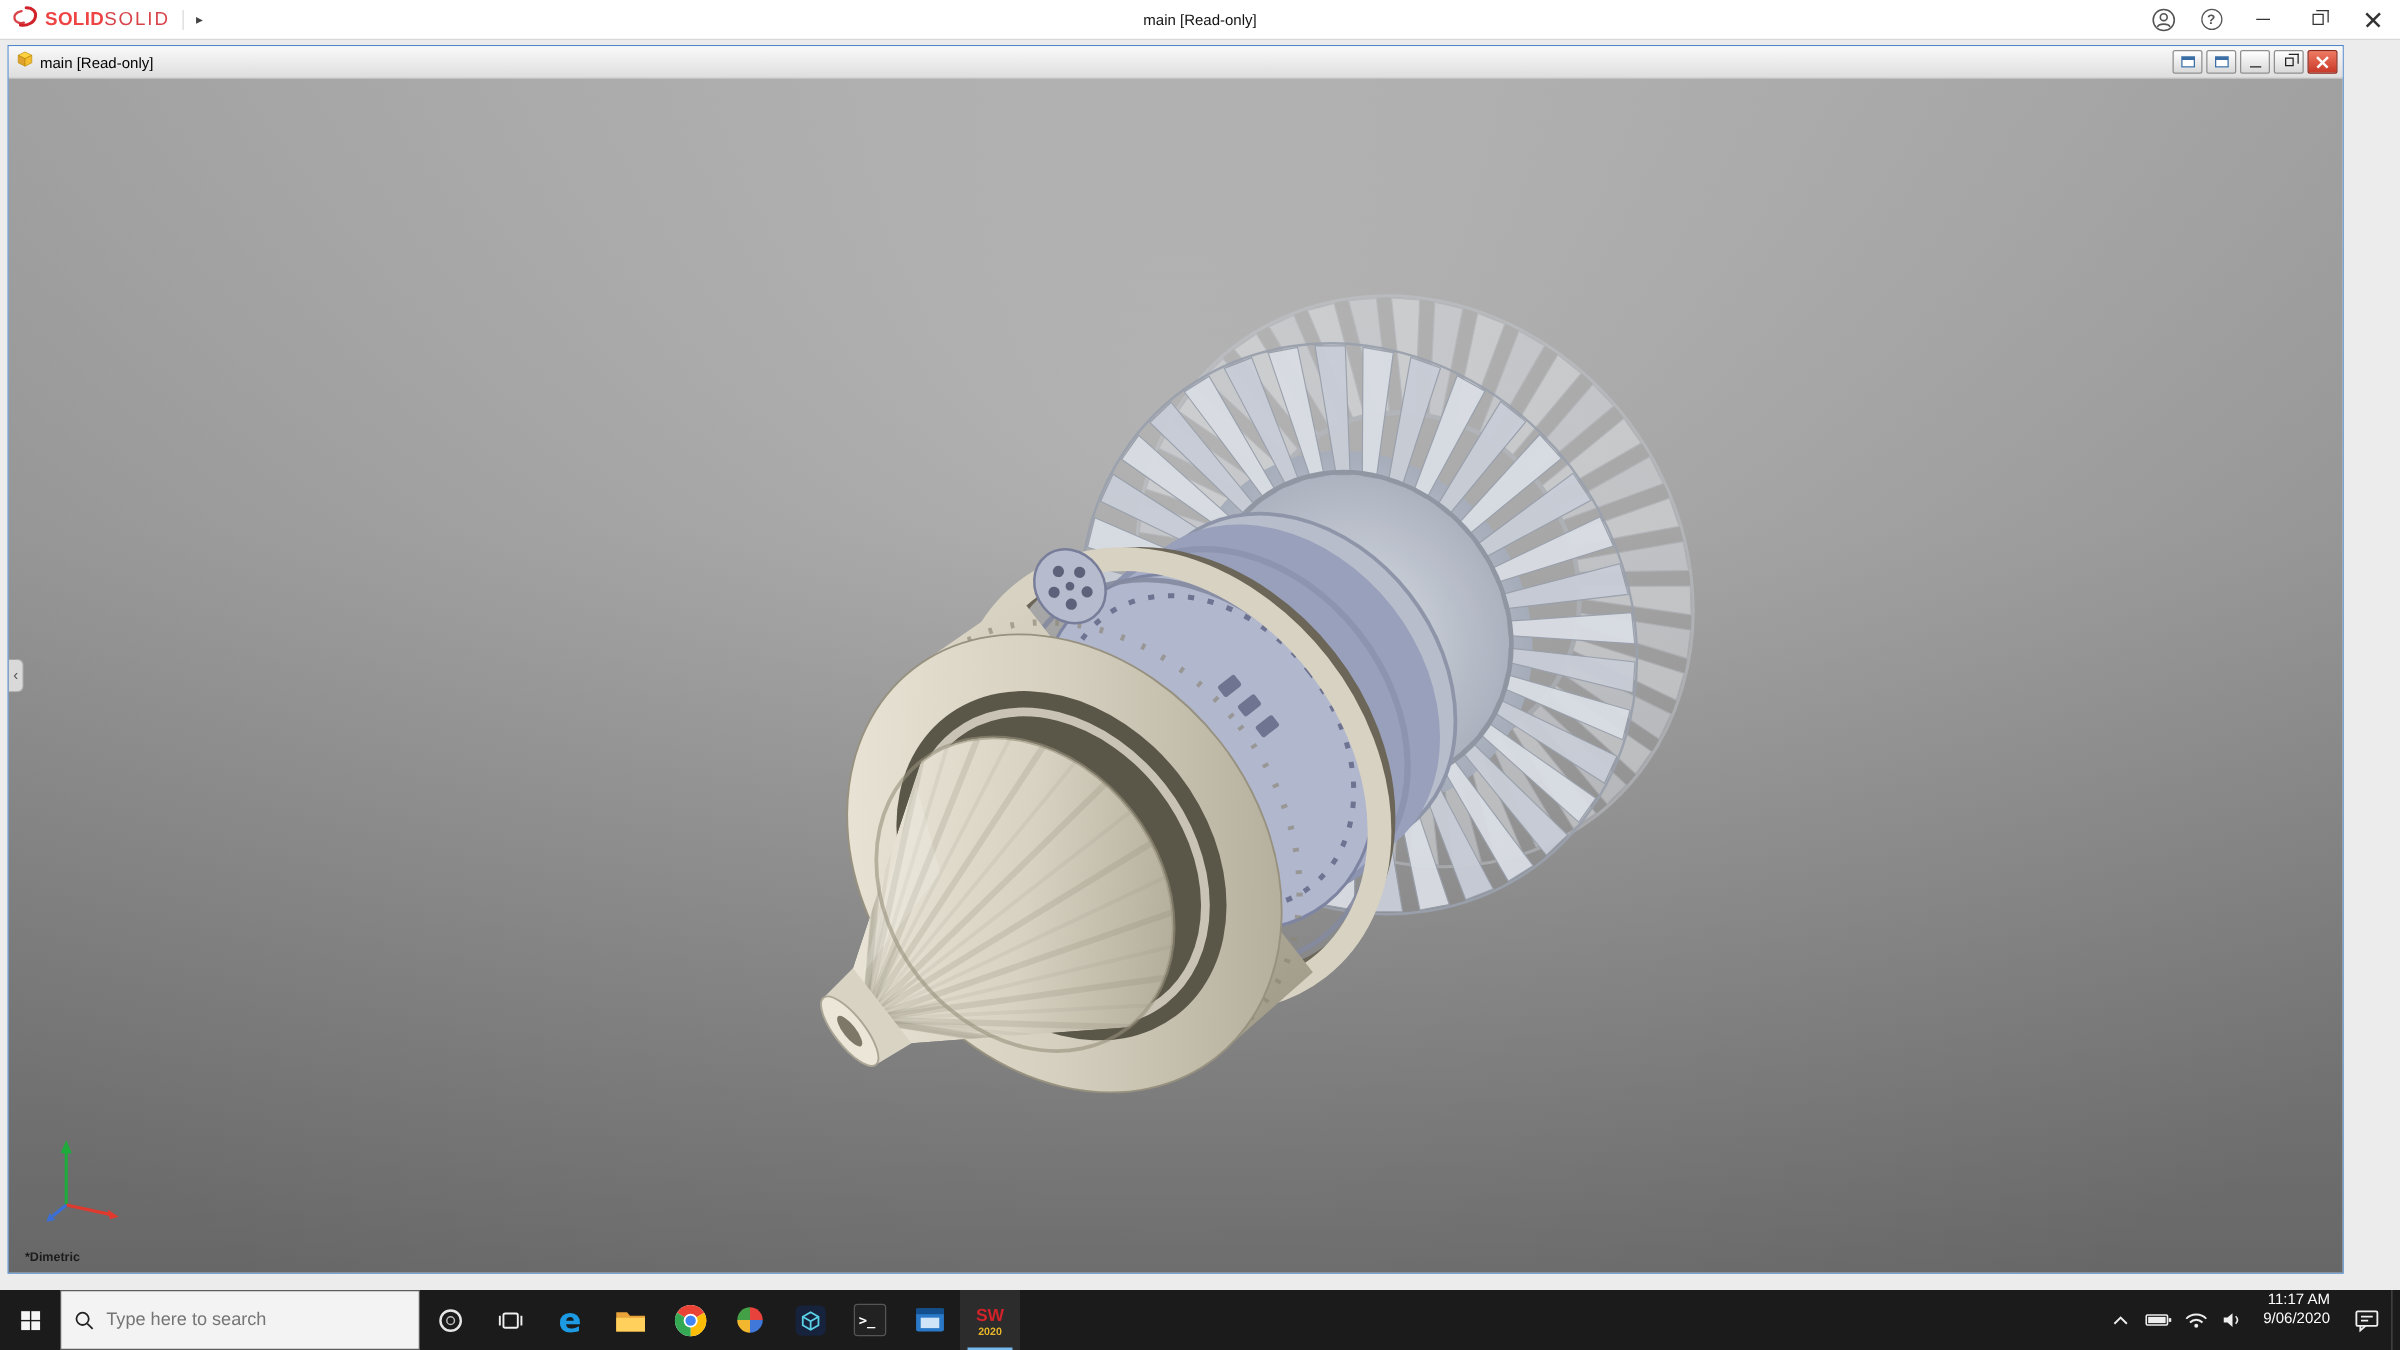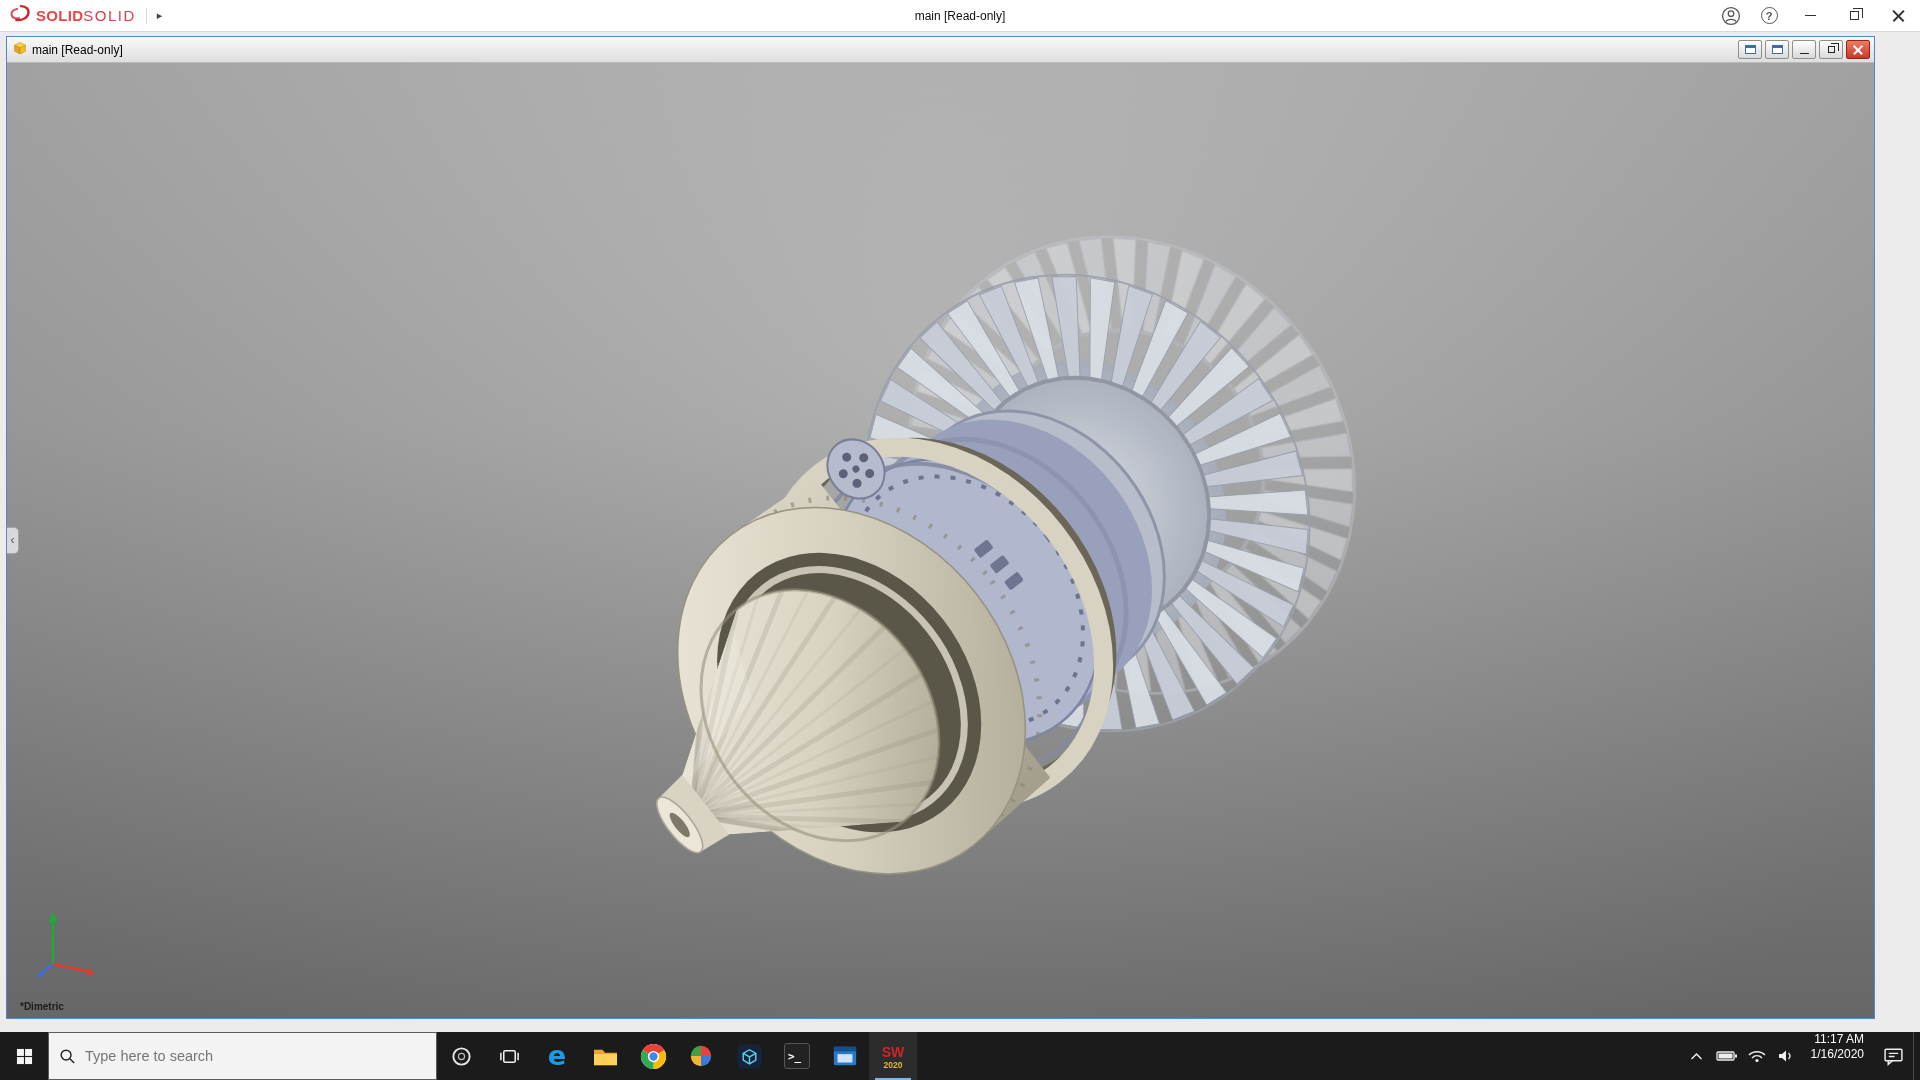--- a/index.html
+++ b/index.html
@@ -47,21 +47,21 @@
     background:radial-gradient(ellipse at 50% 32%, rgba(255,255,255,.10), rgba(0,0,0,.14) 90%),
                linear-gradient(180deg,#b6b6b6 0%,#a7a7a7 38%,#8d8d8d 72%,#787878 100%);}
   .engine-svg{position:absolute;inset:0;width:100%;height:100%;}
   .panel-collapse-tab{position:absolute;left:0;top:calc(50% - 14px);width:12px;height:27px;background:#d9d9d9;border:1px solid #a5a5a5;border-left:none;border-radius:0 5px 5px 0;display:flex;align-items:center;justify-content:center;font-size:12px;color:#555;line-height:1;}
   .triad{position:absolute;left:22px;bottom:36px;}
   .view-label{position:absolute;left:13px;bottom:6px;font-size:10px;font-weight:700;color:#1c1c1c;}
 
   
   .taskbar{position:absolute;left:0;bottom:0;width:100%;height:48px;background:#1b1b1b;display:flex;align-items:stretch;}
   .start-button{width:48px;display:flex;align-items:center;justify-content:center;}
-  .search-box{width:389px;background:#f3f3f3;border:1px solid #5c5c5c;display:flex;align-items:center;padding:0 10px;gap:9px;}
+  .search-box{width:288px;background:#f3f3f3;border:1px solid #5c5c5c;display:flex;align-items:center;padding:0 10px;gap:9px;}
   .search-box input{flex:1;border:none;outline:none;background:transparent;font-size:14.5px;color:#333;font-family:"Liberation Sans",sans-serif;}
   .tb-slot{width:48px;display:flex;align-items:center;justify-content:center;position:relative;}
   .tb-slot.active{background:rgba(255,255,255,.08);}
   .tb-slot.active::after{content:"";position:absolute;left:6px;right:6px;bottom:0;height:2.5px;background:#76b9ed;}
   .tray{margin-left:auto;display:flex;height:100%;}
   .tray-btn{width:30px;height:100%;display:flex;align-items:center;justify-content:center;}
   .tray-clock{padding:0 9px;text-align:right;color:#fff;font-size:12px;line-height:15px;}
   .action-center{width:40px;height:100%;display:flex;align-items:center;justify-content:center;}
   .show-desktop{width:7px;height:100%;border-left:1px solid #4a4a4a;}
   .ic-cmd-box{width:26px;height:26px;background:#222;border:1px solid #555;border-radius:3px;display:flex;align-items:center;justify-content:center;}
@@ -448,21 +448,21 @@
         </svg>
       </div>
       <div class="tray-btn">
         <svg width="18" height="14" viewBox="0 0 18 14">
           <path d="M1,5 L4,5 L8,1.5 L8,12.5 L4,9 L1,9 Z" fill="#eeeeee"></path>
           <path d="M10.5,4 C12.5,6 12.5,8 10.5,10" stroke="#eeeeee" fill="none" stroke-width="1.3"></path>
         </svg>
       </div>
       <div class="tray-clock">
         <div>11:17 AM</div>
-        <div>1/16/2020</div>
+        <div>9/06/2020</div>
       </div>
       <div class="action-center">
         <svg width="21" height="19" viewBox="0 0 20 18">
           <rect x="2" y="2" width="16" height="11" rx="1" fill="none" stroke="#eeeeee" stroke-width="1.4"></rect>
           <path d="M5,13 L5,16.5 L9,13" fill="none" stroke="#eeeeee" stroke-width="1.4"></path>
           <path d="M5.5,6 L14.5,6 M5.5,9 L11,9" stroke="#eeeeee" stroke-width="1.3"></path>
         </svg>
       </div>
       <div class="show-desktop"></div>
     </div>

